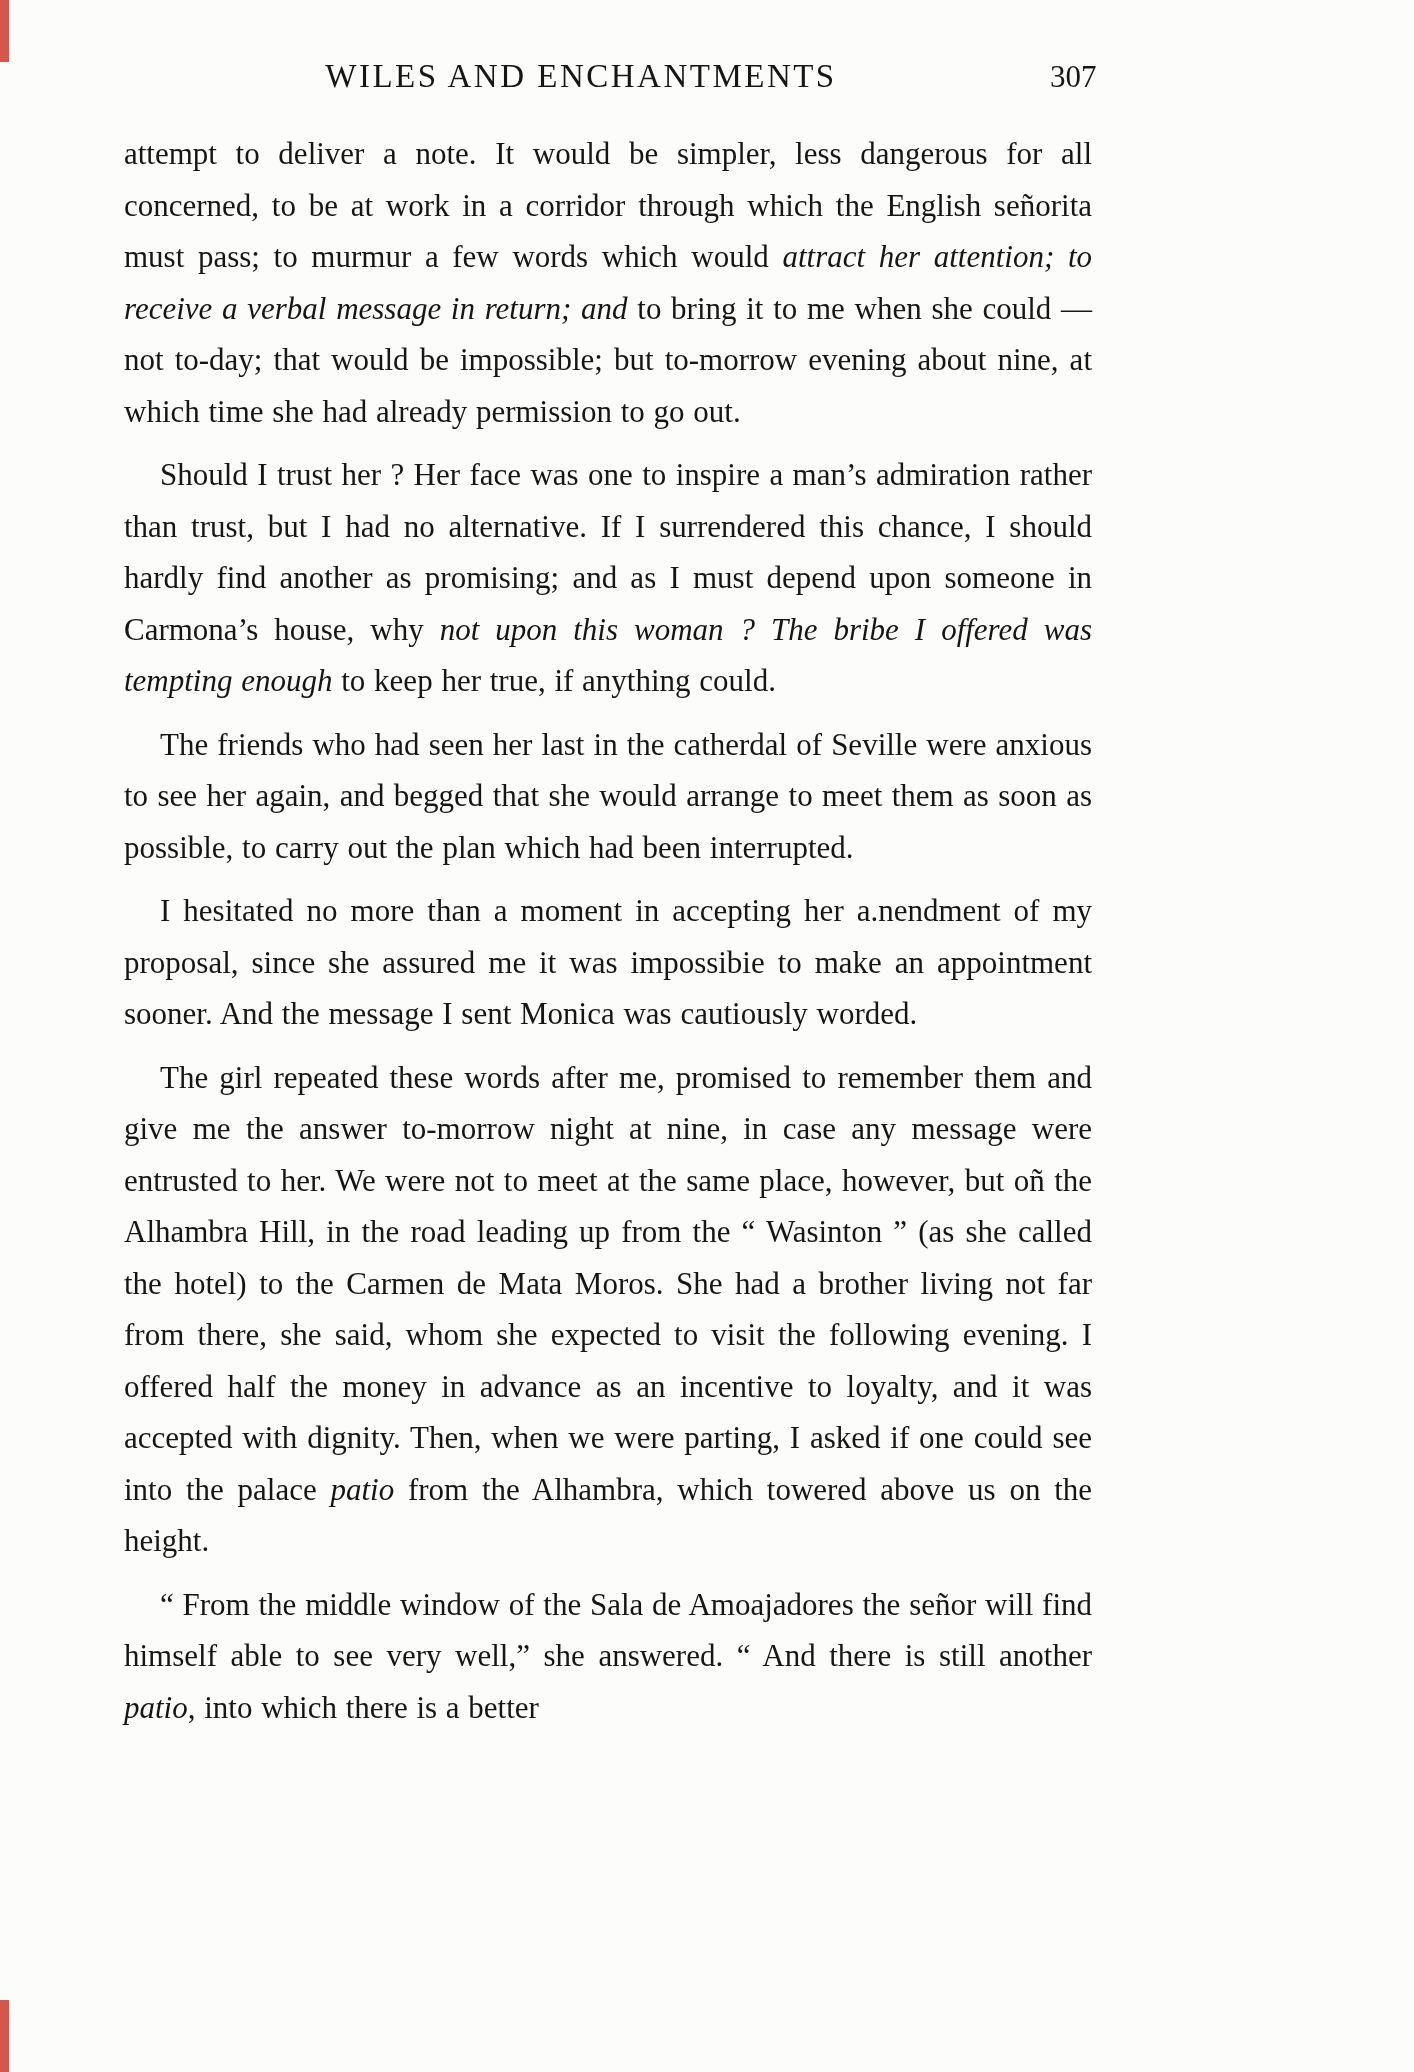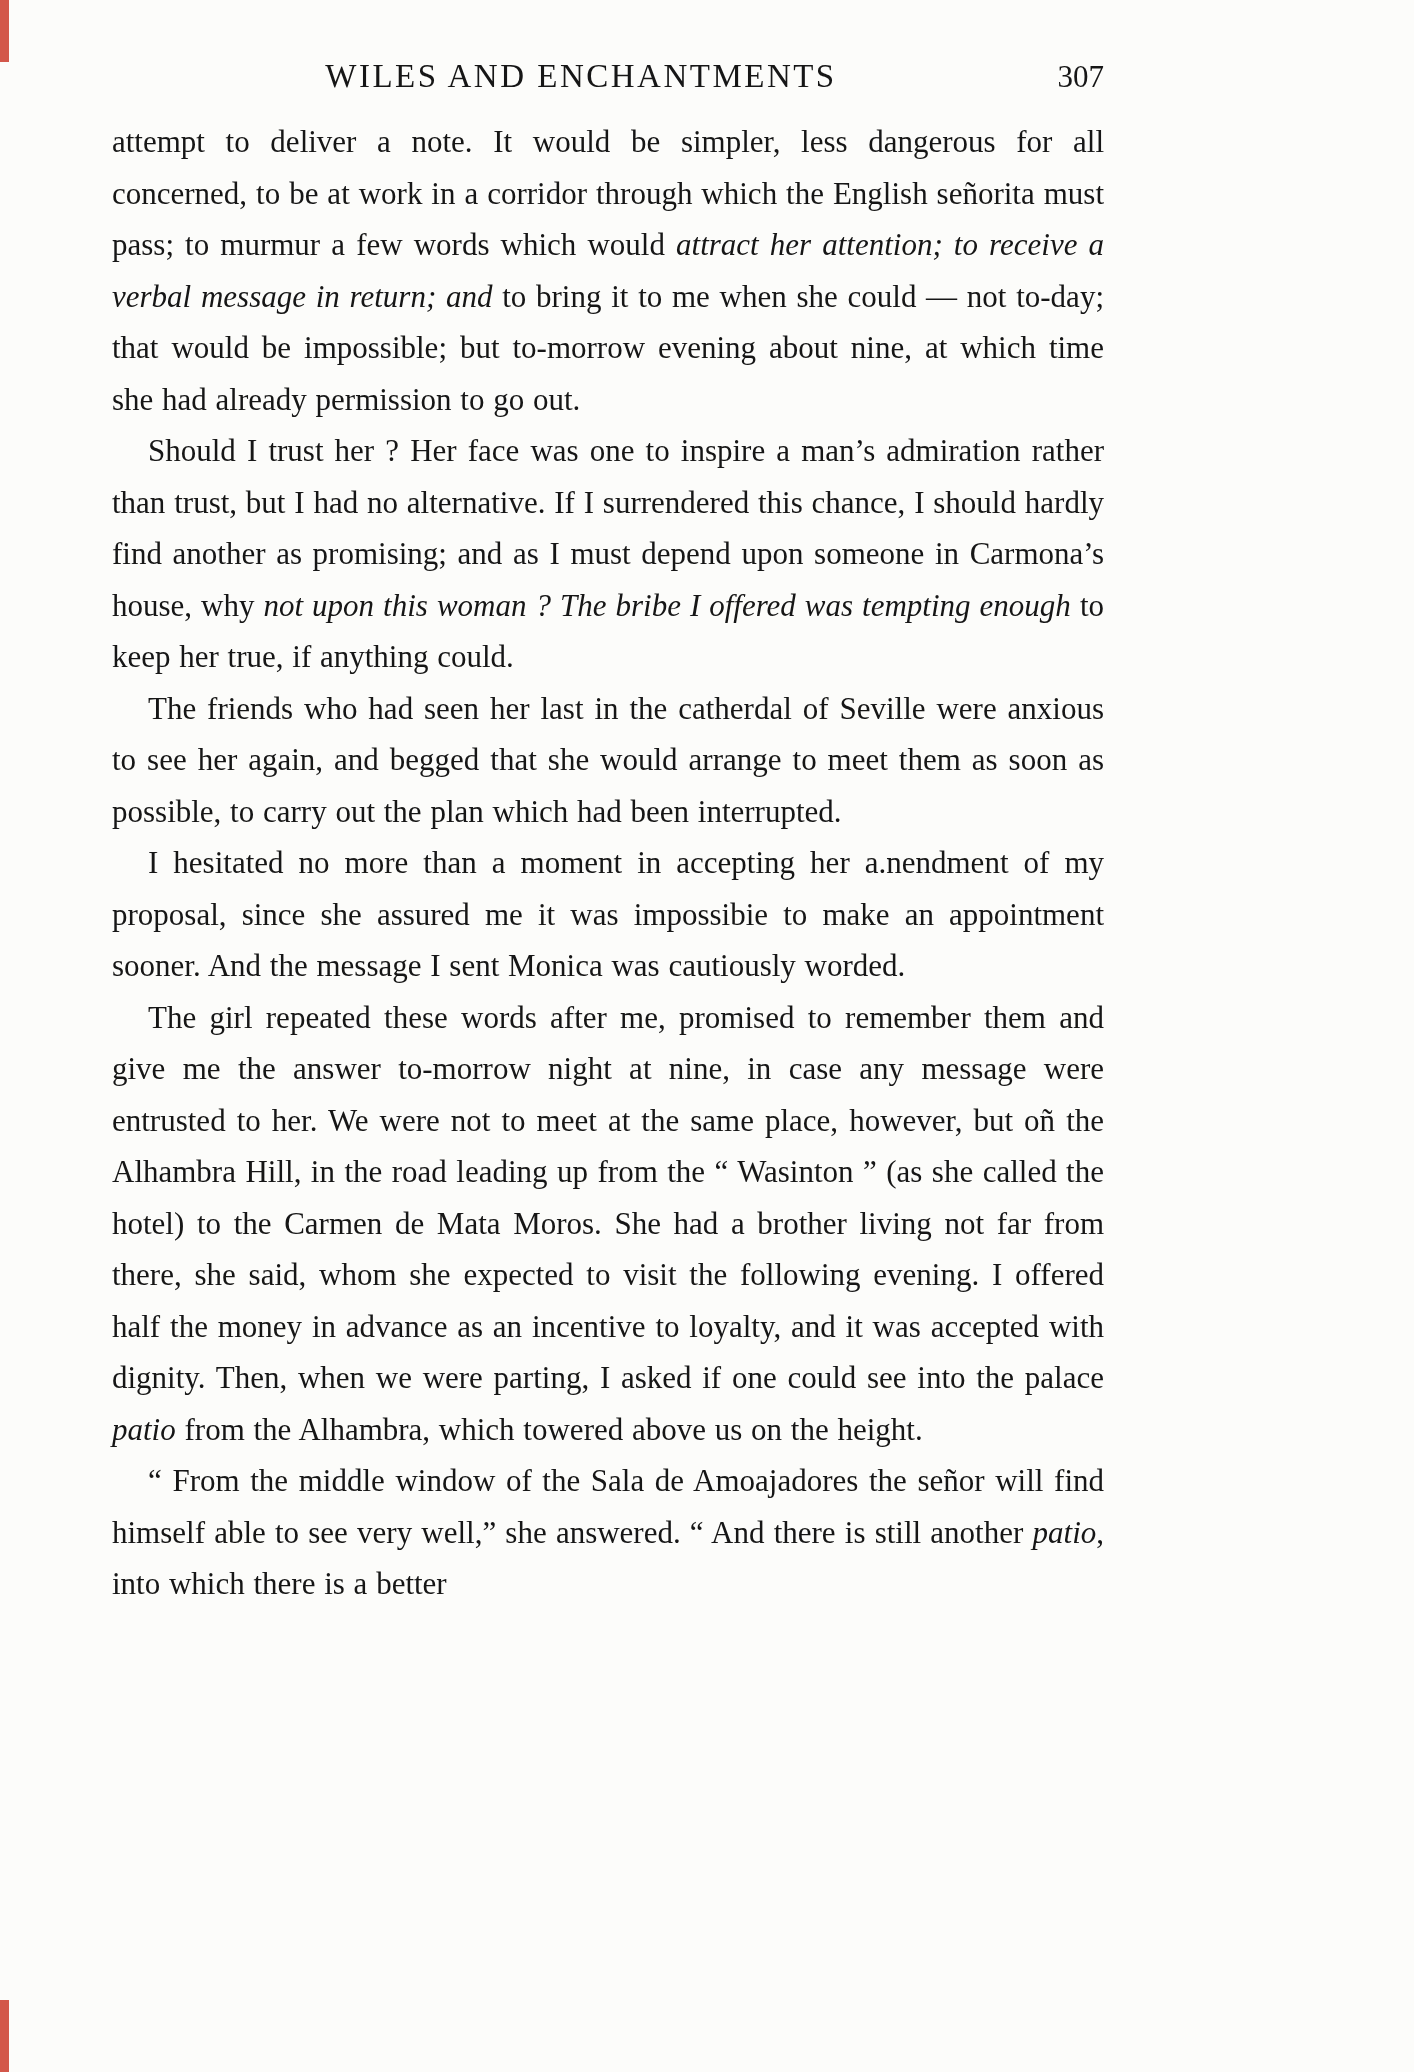--- a/index.html
+++ b/index.html
@@ -36,36 +36,36 @@
   }
   .running-title {
     flex: 1;
     text-align: center;
     font-size: 33px;
     letter-spacing: 2.5px;
     white-space: nowrap;
   }
   .page-number {
     font-size: 31px;
-    text-align: right;
+    text-align: left;
     min-width: 54px;
   }
 
   .body-text {
     position: absolute;
     top: 116px;
     left: 112px;
     width: 992px;
     font-size: 31px;
     line-height: 51.5px;
     text-align: justify;
     word-spacing: 1px;
   }
   .para {
-    margin: 0;
+    margin: 12px;
     text-indent: 0;
   }
   .para.indent {
     text-indent: 36px;
   }
   .italic {
     font-style: italic;
   }
 </style>
 </head>

